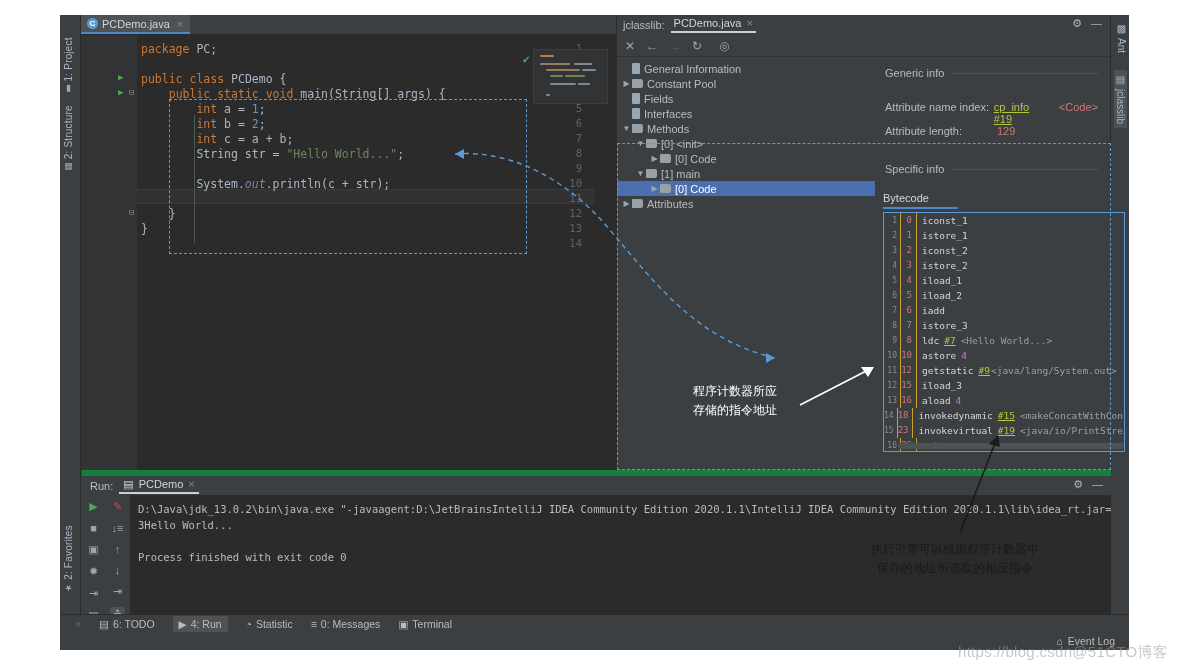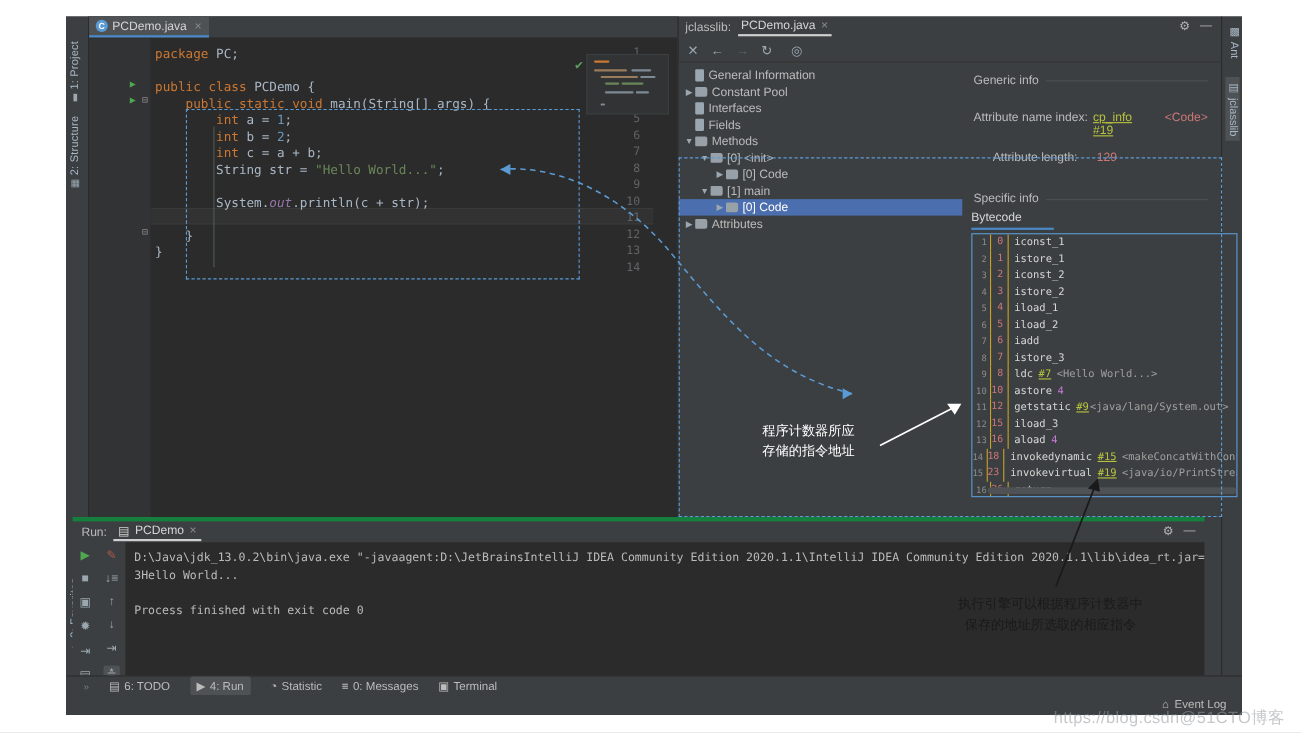--- a/index.html
+++ b/index.html
@@ -209,23 +209,23 @@
     background: #4e5254; border-radius: 3px;
   }
   .annobox {
     position: absolute; left: 0px; top: 128px;
     width: 494px; height: 327px;
     border: 1px dashed #5b9bd5; pointer-events: none;
   }
 
   
   .runpanel {
-    position: absolute; left: 6px; top: 455px;
+    position: absolute; left: 22px; top: 455px;
     width: 1029px; height: 160px;
-    background: #3c3f41; border-top: 4px solid #15803d;
+    background: #3c3f41; border-top: 6px solid #15803d;
   }
   .runhead {
     height: 19px; display: flex; align-items: center; gap: 6px;
     padding-left: 8px; font-size: 11px; color: #bbbbbb;
   }
   .runhead .rtabsel {
     display: flex; align-items: center; gap: 5px;
     color: #d4d4d4; border-bottom: 2px solid #cfcfcf; padding: 0 4px 1px 4px;
   }
   .runicons {
@@ -429,26 +429,26 @@
               <span>General Information</span>
             </div>
             <div class="trow" style="padding-left: 4px;">
               <span class="tw">▶</span>
               <span class="ficon"></span>
               <span>Constant Pool</span>
             </div>
             <div class="trow" style="padding-left: 4px;">
               <span class="tw"></span>
               <span class="ficon doc"></span>
-              <span>Interfaces</span>
+              <span>Fields</span>
             </div>
             <div class="trow" style="padding-left: 4px;">
               <span class="tw"></span>
               <span class="ficon doc"></span>
-              <span>Fields</span>
+              <span>Interfaces</span>
             </div>
             <div class="trow" style="padding-left: 4px;">
               <span class="tw">▼</span>
               <span class="ficon"></span>
               <span>Methods</span>
             </div>
             <div class="trow" style="padding-left: 18px;">
               <span class="tw">▼</span>
               <span class="ficon"></span>
               <span>[0] &lt;init&gt;</span>
@@ -479,21 +479,21 @@
           <div class="sechead">
             <span>Generic info</span>
             <span class="rule"></span>
           </div>
 
           <div class="kvrow" style="margin-top:22px;">
             <span class="k">Attribute name index:</span>
             <span class="lnk">cp_info #19</span>
             <span class="redv">&lt;Code&gt;</span>
           </div>
-          <div class="kvrow" style="margin-top:12px;text-align:center;">
+          <div class="kvrow" style="margin-top:0;">
             <span class="k">Attribute length:</span>
             <span class="redv">129</span>
           </div>
 
           <div class="sechead" style="margin-top:26px;">
             <span>Specific info</span>
             <span class="rule"></span>
           </div>
 
           <div class="bctabs">

